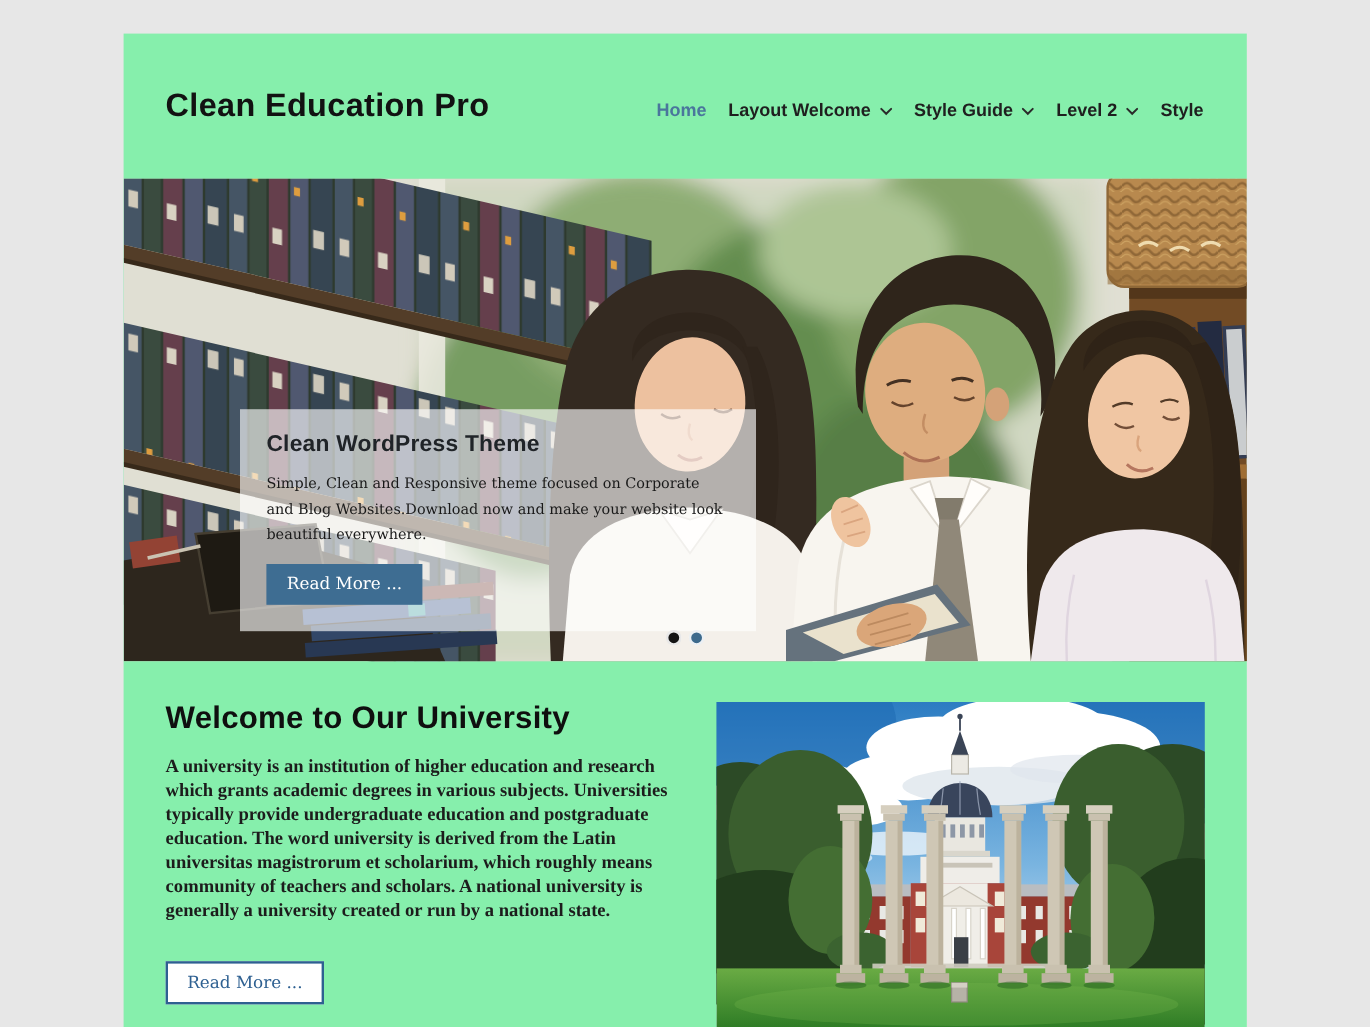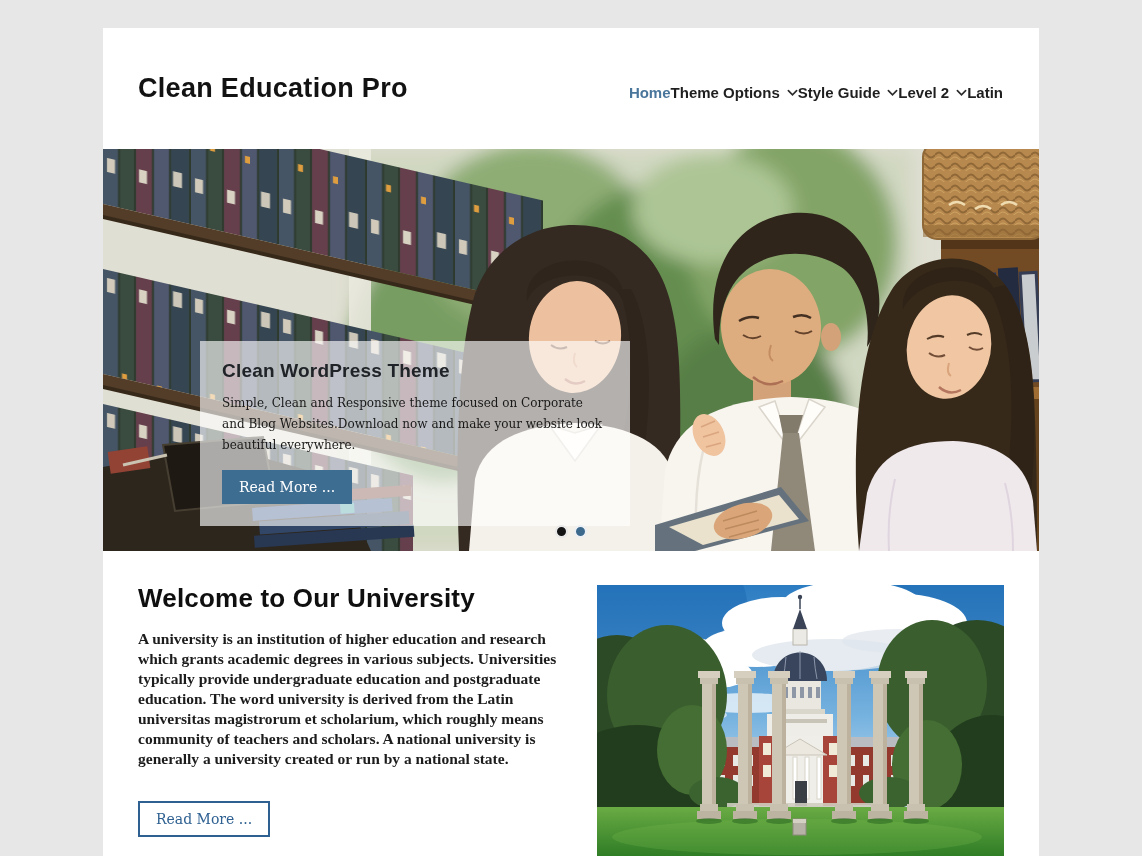--- a/index.html
+++ b/index.html
@@ -3,36 +3,36 @@
 <meta charset="utf-8">
 <style>
   html,body{margin:0;padding:0;}
   body{
     width:1142px;height:856px;overflow:hidden;
     background:#e7e7e7;
     font-family:"Liberation Sans",sans-serif;
   }
   .page{
     width:936px;height:828px;margin:28px auto 0;
-    background:#ffffff;overflow:hidden;
+    background:#86efac;overflow:hidden;
   }
   
   .site-header{
     display:flex;justify-content:space-between;align-items:center;
     height:121px;padding:0 36px 0 35px;box-sizing:border-box;
   }
   .branding h1{
     margin:0;font-size:27px;font-weight:bold;color:#121212;
     letter-spacing:.3px;cursor:pointer;
   }
   .branding p{
     margin:4px 0 0 1px;font-family:"DejaVu Serif",serif;
     font-size:13px;color:#4a4a4a;
   }
-  .main-nav{display:flex;align-items:center;margin-top:8px;}
+  .main-nav{display:flex;align-items:center;gap:18px;margin-top:8px;}
   .nav-item{
     display:flex;align-items:center;gap:7px;
     font-size:15px;font-weight:bold;color:#1f1f1f;cursor:pointer;
   }
   .nav-item.active{color:#4a769c;}
   .chev{display:inline-flex;color:#2a2a2a;}
   .chev svg{width:11px;height:8px;}
   
   .hero{position:relative;width:936px;height:402px;background:#cfd3c8;}
   .hero > svg.scene{position:absolute;left:0;top:0;width:936px;height:402px;display:block;}
@@ -83,21 +83,21 @@
 
   <header class="site-header">
     <div class="branding">
       <h1>Clean Education Pro</h1>
     </div>
     <nav class="main-nav">
       <span class="nav-item active">
         <span>Home</span>
       </span>
       <span class="nav-item">
-        <span>Theme Options</span>
+        <span>Layout Welcome</span>
         <span class="chev">
             <svg viewBox="0 0 12 8">
               <path d="M1.5 1.5 L6 6 L10.5 1.5" fill="none" stroke="currentColor" stroke-width="1.8" stroke-linecap="round"></path>
             </svg>
           </span>
       </span>
       <span class="nav-item">
         <span>Style Guide</span>
         <span class="chev">
             <svg viewBox="0 0 12 8">
@@ -107,21 +107,21 @@
       </span>
       <span class="nav-item">
         <span>Level 2</span>
         <span class="chev">
             <svg viewBox="0 0 12 8">
               <path d="M1.5 1.5 L6 6 L10.5 1.5" fill="none" stroke="currentColor" stroke-width="1.8" stroke-linecap="round"></path>
             </svg>
           </span>
       </span>
       <span class="nav-item">
-        <span>Latin</span>
+        <span>Style</span>
       </span>
     </nav>
   </header>
 
   <section class="hero">
     <svg class="scene" viewBox="0 0 936 402" preserveAspectRatio="none" role="img" aria-label="Three students in white shirts reading a book together in a library with bookshelves and a wicker basket">
       <defs>
         <filter id="blur8" x="-20%" y="-20%" width="140%" height="140%">
             <feGaussianBlur stdDeviation="9"></feGaussianBlur>
           </filter>

